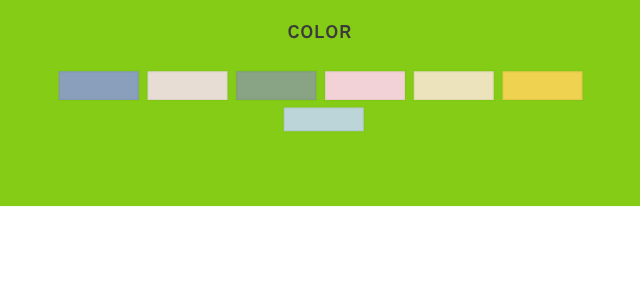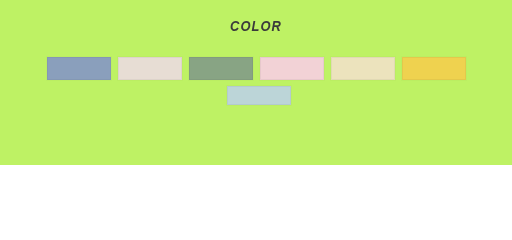--- a/index.html
+++ b/index.html
@@ -62,21 +62,21 @@
     box-shadow: 0 0 0 1px rgba(0, 0, 0, 0.015);
   }
   .swatch.narrow {
     width: 64px;
     height: 19px;
   }
 </style>
 </head>
 <body style="background: rgb(255, 255, 255);">
 
-<div class="board" style="background: #bef264; font-style: italic;">
+<div class="board" style="background: #84cc16;">
 
   <div class="palette-title" style="color: rgb(59, 59, 59);">COLOR</div>
 
   <div class="swatch-rows">
 
     <div class="swatch-row row-primary">
       <div class="swatch" title="Blue Gray" style="background-color: rgb(138, 159, 188);"></div>
       <div class="swatch" title="Beige" style="background-color: rgb(231, 221, 212);"></div>
       <div class="swatch" title="Sage Green" style="background-color: rgb(136, 164, 132);"></div>
       <div class="swatch" title="Blush Pink" style="background-color: rgb(242, 210, 214);"></div>

